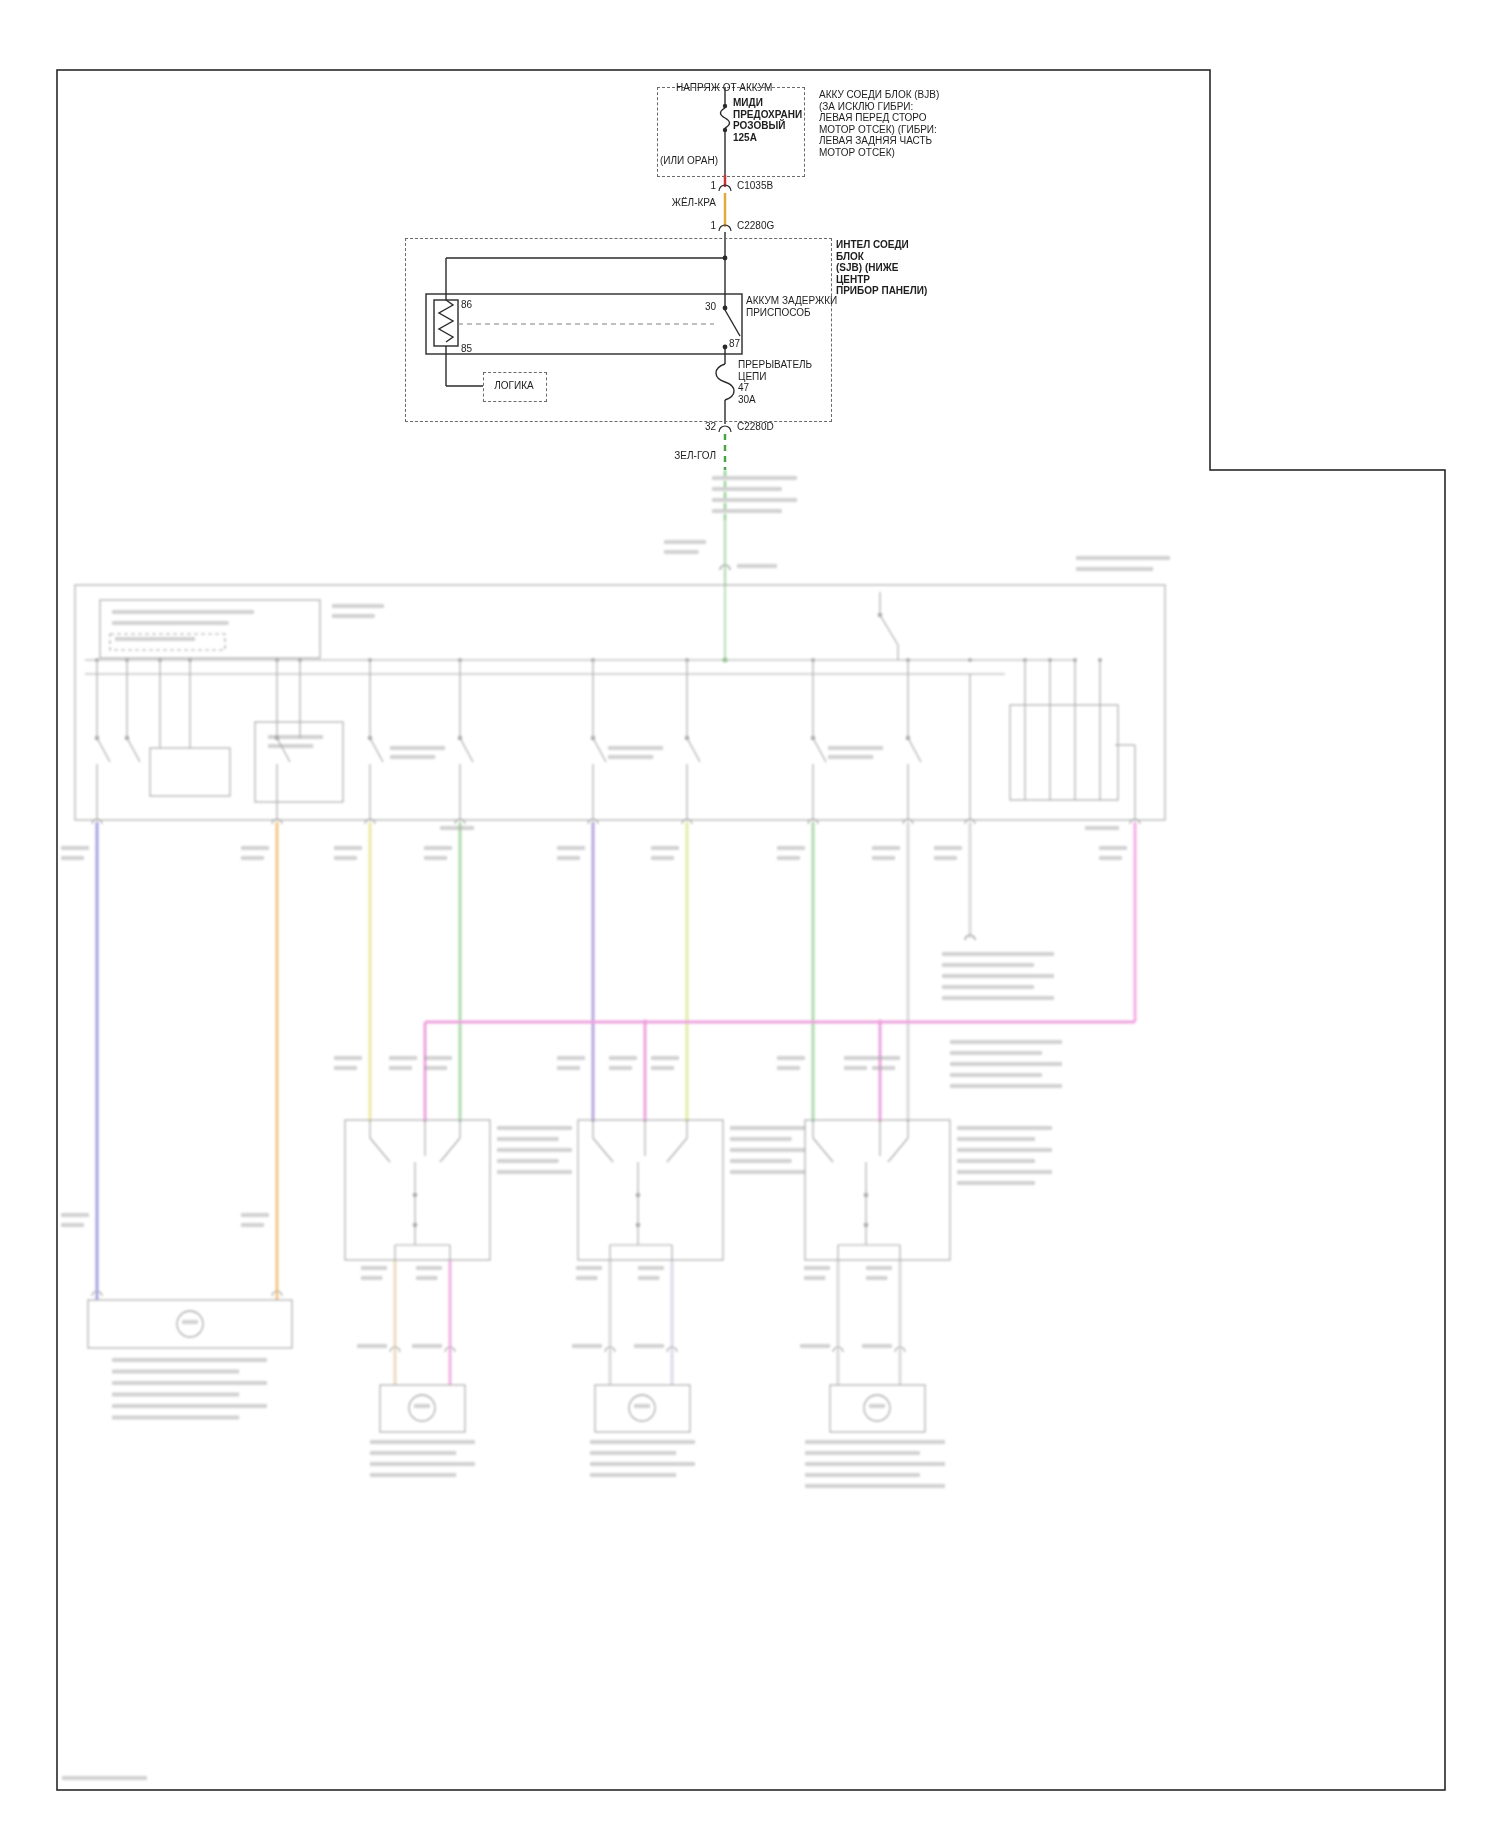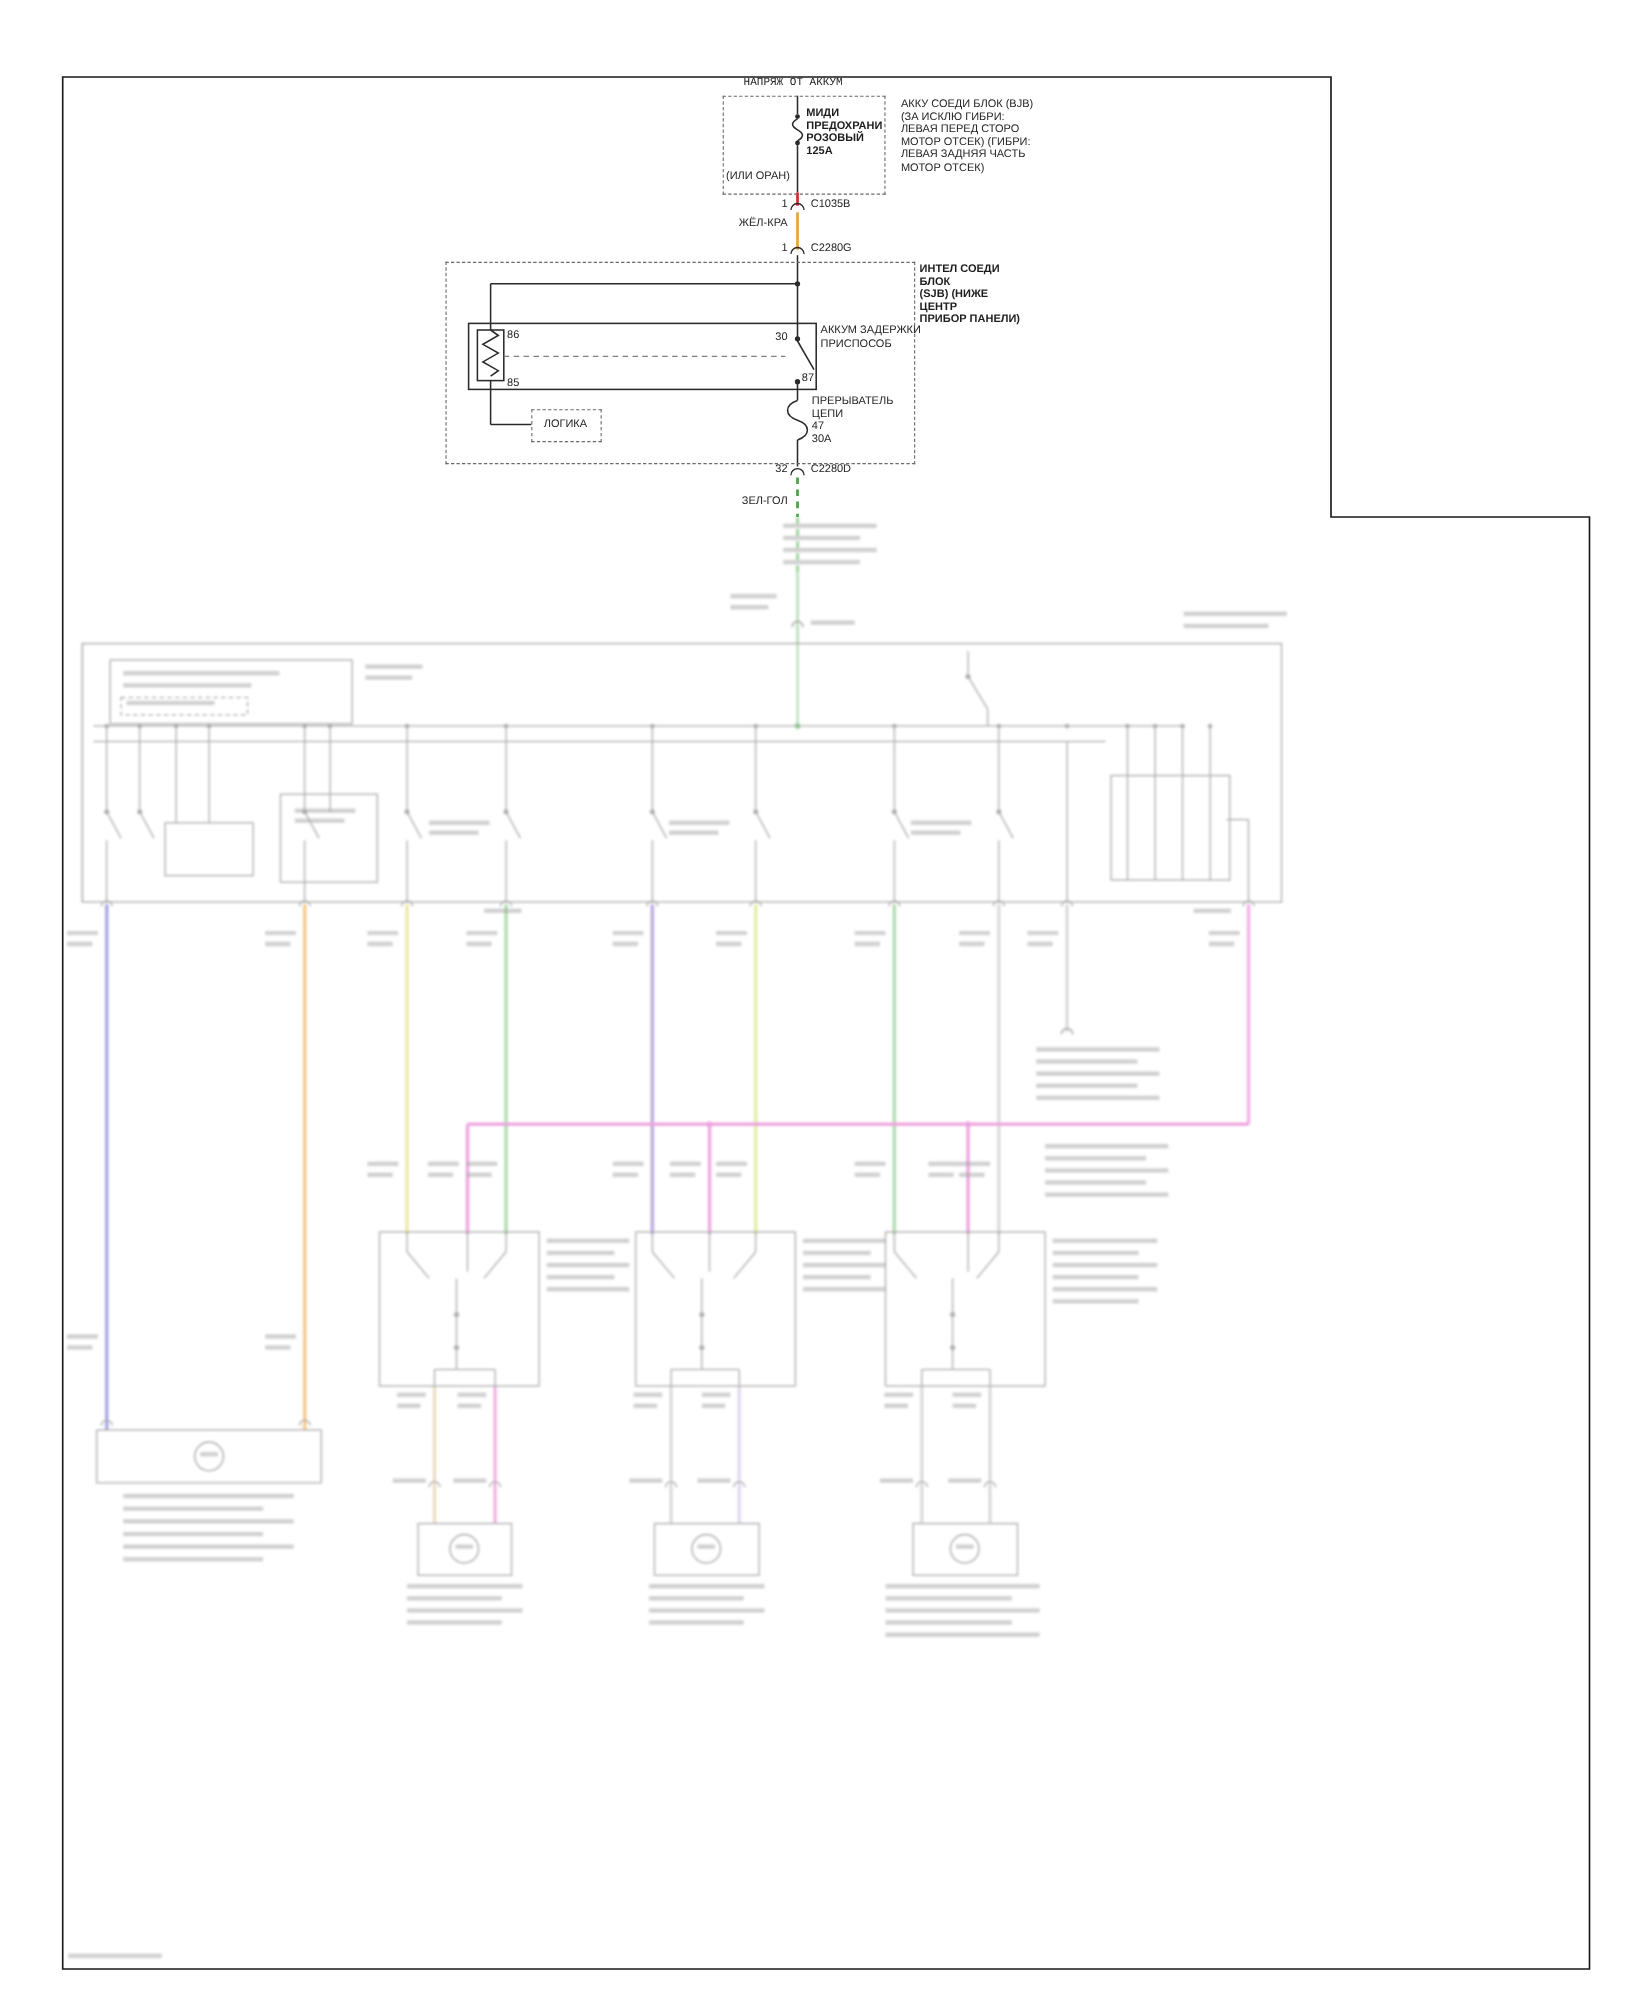--- a/index.html
+++ b/index.html
@@ -367,21 +367,21 @@
         <rect x="866" y="1266" width="26" height="4" fill="#8f8f8f" opacity="0.5"></rect>
         <rect x="866" y="1276" width="21.32" height="4" fill="#8f8f8f" opacity="0.5"></rect>
         <rect x="862" y="1344" width="30" height="4" fill="#8f8f8f" opacity="0.5"></rect>
       </g>
   </svg>
 
   <div class="dashbox" style="left:657px;top:87px;width:146px;height:88px;"></div>
   <div class="dashbox" style="left:405px;top:238px;width:425px;height:182px;"></div>
   <div class="dashbox" style="left:483px;top:372px;width:62px;height:28px;"></div>
 
-  <div class="lbl" style="left:676px;top:70px;font-family:Liberation Mono, monospace;">НАПРЯЖ ОТ АККУМ</div>
+  <div class="lbl" style="left:676px;top:82px;">НАПРЯЖ ОТ АККУМ</div>
   <div class="lbl" style="left:733px;top:97px;font-weight:bold;">МИДИ
 ПРЕДОХРАНИ
 РОЗОВЫЙ
 125A</div>
   <div class="lbl" style="left:660px;top:155px;">(ИЛИ ОРАН)</div>
   <div class="lbl" style="left:807px;top:89px;margin-left:12px;">АККУ СОЕДИ БЛОК (BJB)
 (ЗА ИСКЛЮ ГИБРИ:
 ЛЕВАЯ ПЕРЕД СТОРО
 МОТОР ОТСЕК) (ГИБРИ:
 ЛЕВАЯ ЗАДНЯЯ ЧАСТЬ

